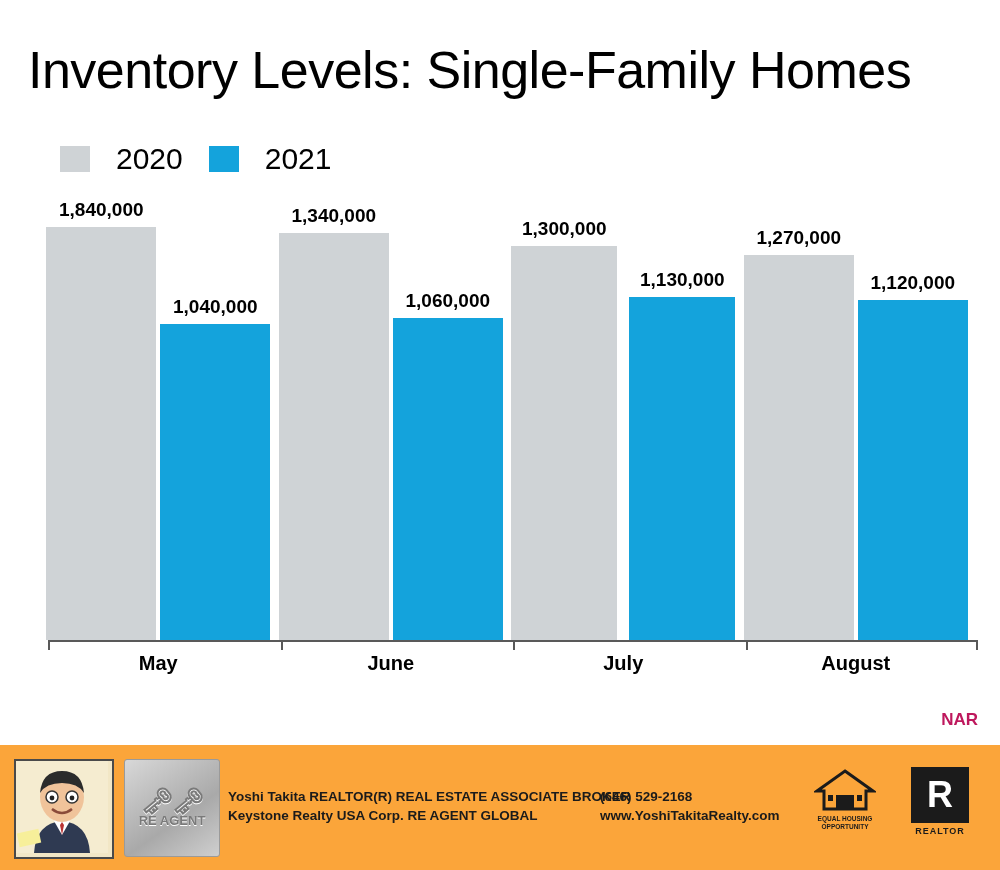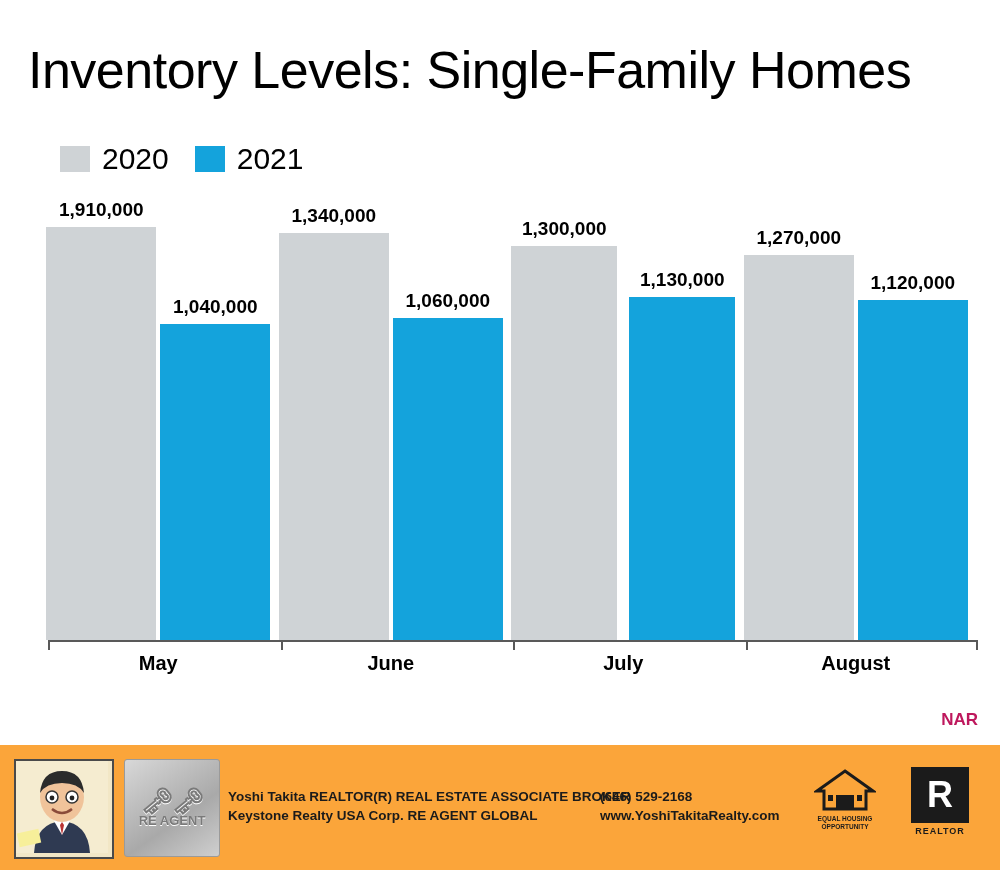--- a/index.html
+++ b/index.html
@@ -37,21 +37,21 @@
     position: absolute;
     left: 60px;
     top: 142px;
     display: flex;
     align-items: center;
     gap: 26px;
   }
   .legend-item {
     display: flex;
     align-items: center;
-    gap: 12px;
+    gap: 26px;
   }
   .legend-swatch {
     width: 30px;
     height: 26px;
   }
   .legend-label {
     font-size: 30px;
     color: #000000;
   }
 
@@ -283,21 +283,21 @@
       <span class="legend-swatch" style="background:#14a3dc"></span>
       <span class="legend-label">2021</span>
     </div>
   </div>
 
   <div class="chart">
     <div class="plot" id="plot">
         <div class="group" style="left: -1.75px; width: 224px;">
           <div class="bars">
             <div class="bar-wrap" style="width: 110px;">
-              <div class="bar-label" style="bottom: 418.69px;">1,910,000</div>
+              <div class="bar-label" style="bottom: 418.69px;">1,840,000</div>
               <div class="bar series-2020" style="height: 412.69px; background: rgb(207, 211, 214);"></div>
             </div>
             <div class="bar-wrap" style="width: 110px; margin-left: 4px;">
               <div class="bar-label" style="bottom: 321.586px;">1,040,000</div>
               <div class="bar series-2021" style="height: 315.586px; background: rgb(20, 163, 220);"></div>
             </div>
           </div>
         </div>
         <div class="group" style="left: 230.75px; width: 252px;">
           <div class="bars">

